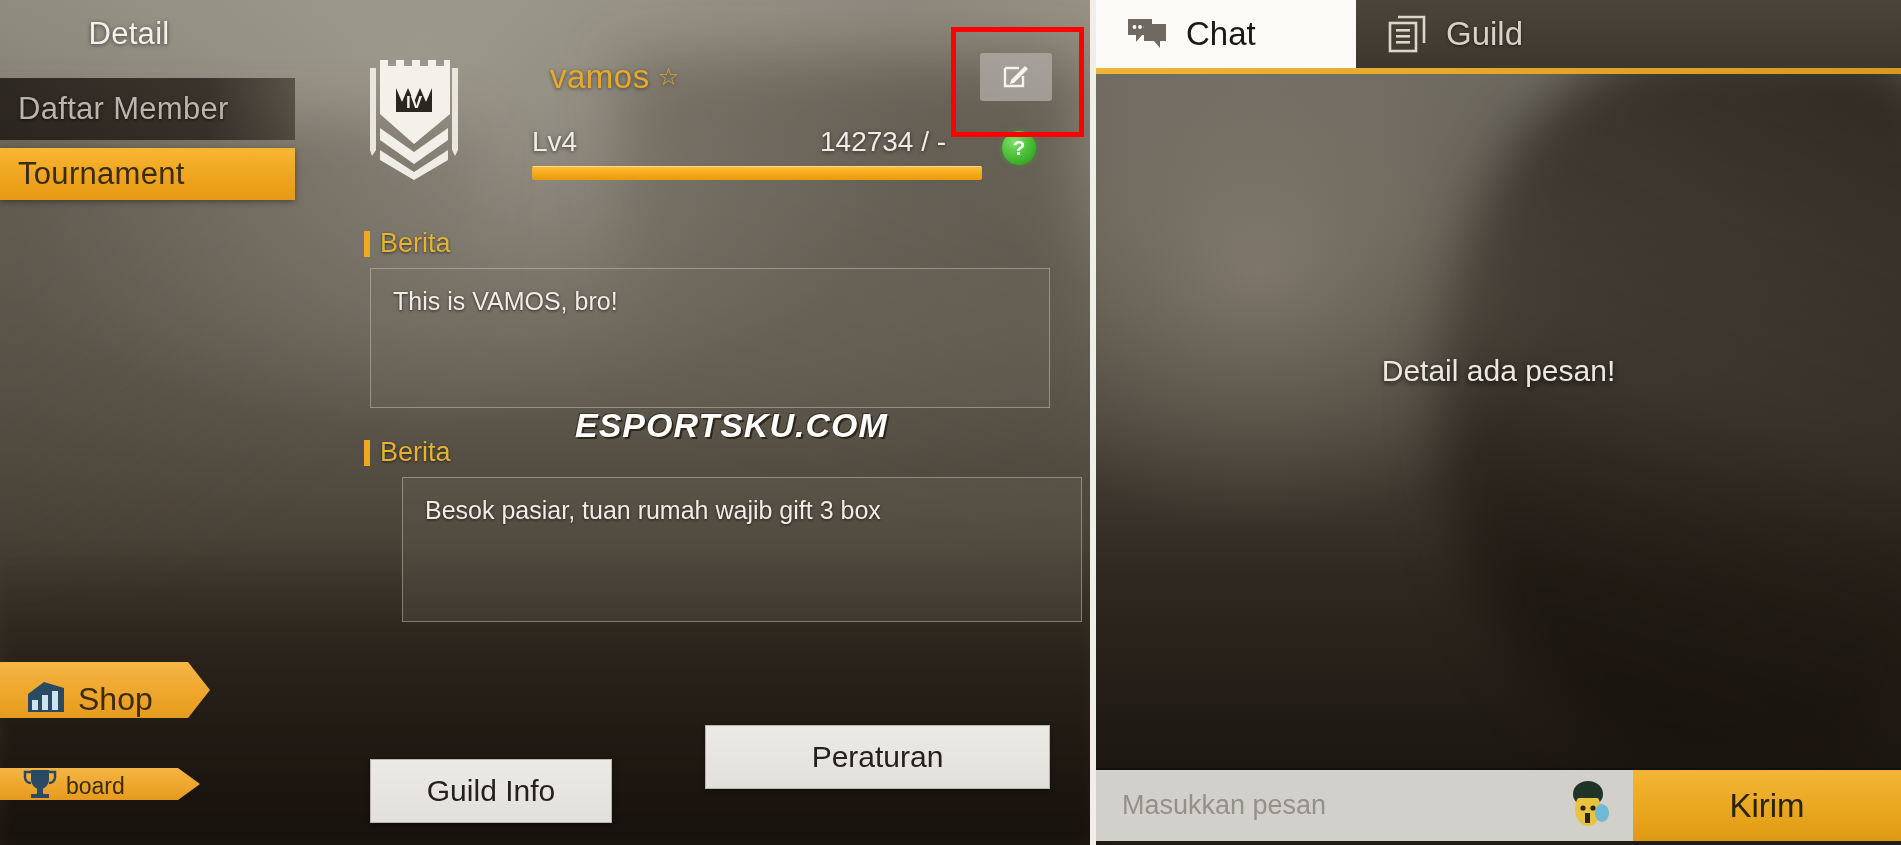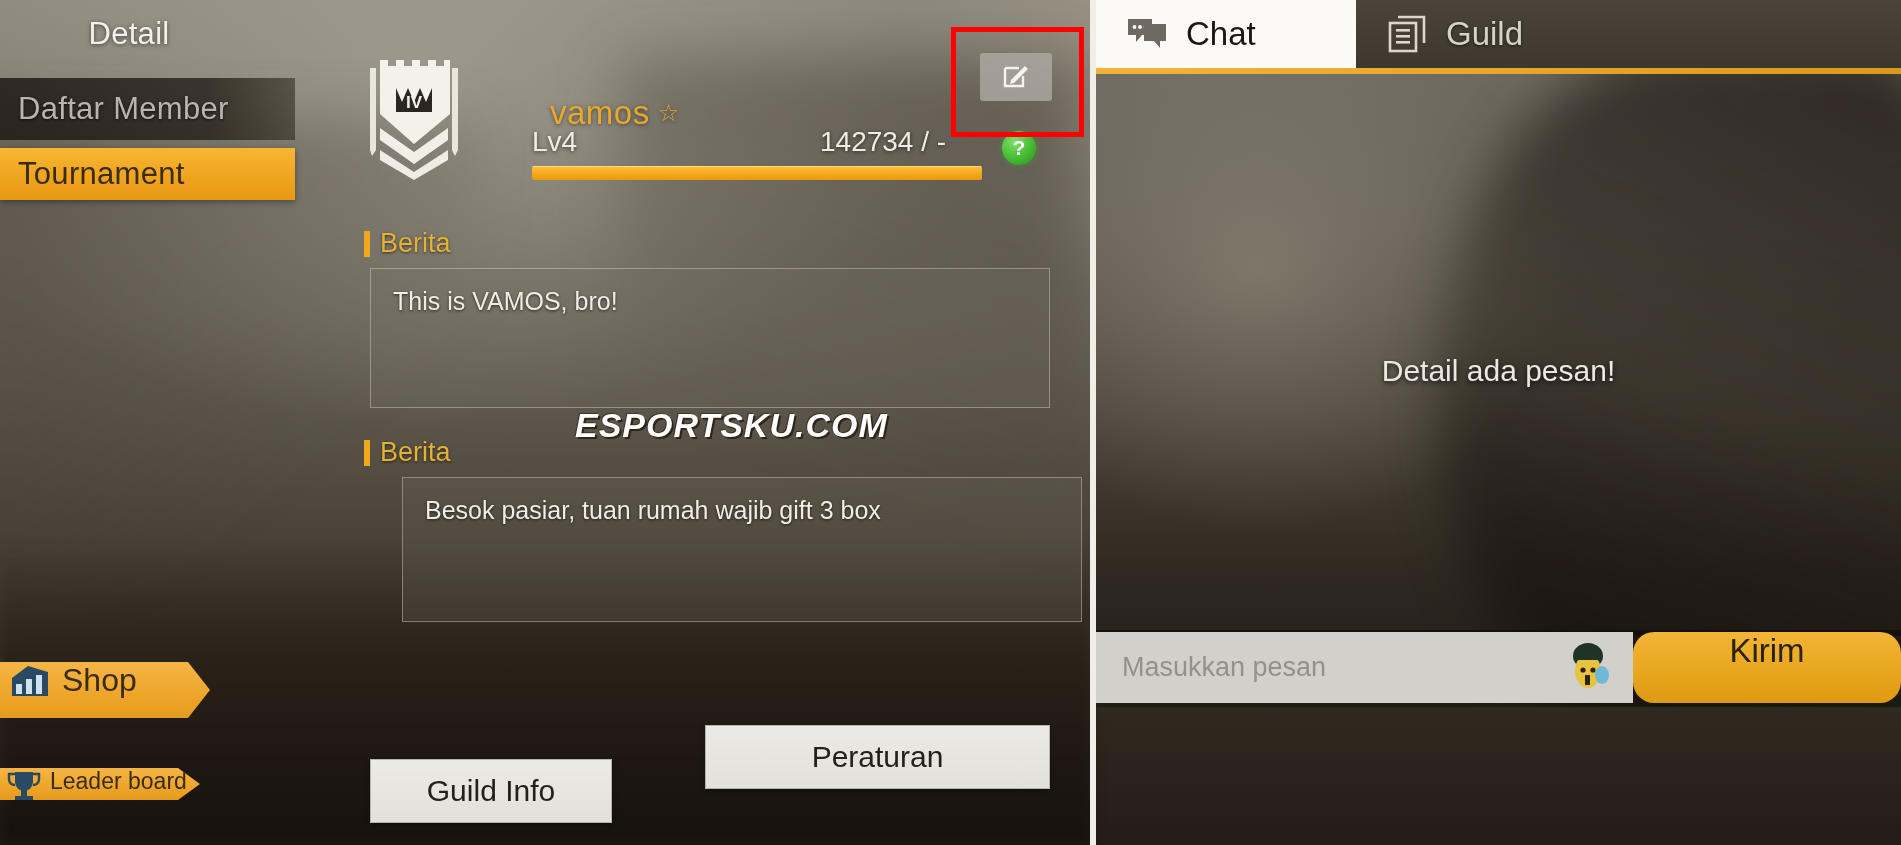--- a/index.html
+++ b/index.html
@@ -94,25 +94,26 @@
     background: linear-gradient(180deg, #f7b733 0%, #efa41f 55%, #e79a14 100%);
     box-shadow: 0 2px 6px rgba(0,0,0,0.35);
     font-weight: 400;
   }
 
   
   .banner-btn {
     position: absolute;
     left: 0;
     display: flex;
-    align-items: flex-start;
+    align-items: flex-end;
     background: linear-gradient(180deg, #f5b545 0%, #eda52a 60%, #e59b1d 100%);
     color: #3a2c10;
     clip-path: polygon(0 0, calc(100% - 22px) 0, 100% 50%, calc(100% - 22px) 100%, 0 100%);
     box-shadow: 0 2px 5px rgba(0,0,0,0.45);
+    padding-left: 16px;
   }
   .banner-shop { top: 662px; width: 210px; height: 56px; font-size: 32px; }
   .banner-leader { top: 768px; width: 200px; height: 32px; font-size: 23px; }
   .banner-icon {
     width: 48px; height: 40px;
     margin-left: 6px; margin-right: 8px;
     flex: none;
     display: flex; align-items: center; justify-content: center;
   }
   .banner-leader .banner-icon { width: 40px; height: 34px; margin-left: 4px; margin-right: 6px;}
@@ -123,21 +124,21 @@
     left: 358px; top: 52px;
     width: 112px; height: 128px;
   }
   .guild-name {
     position: absolute;
     left: 550px; top: 58px;
     font-size: 33px;
     color: #e8a82a;
     text-shadow: 0 1px 4px rgba(0,0,0,0.5);
     letter-spacing: 0.5px;
-    display: flex; align-items: center; gap: 8px; margin-top: 36px;
+    display: flex; align-items: center; gap: 8px;
   }
   .guild-star { font-size: 24px; color: #e0a52d; }
   .guild-lv {
     position: absolute;
     left: 532px; top: 126px;
     font-size: 28px;
     color: #efece5;
     text-shadow: 0 1px 4px rgba(0,0,0,0.6);
   }
   .guild-exp-text {
@@ -253,21 +254,21 @@
     position: absolute;
     left: 1090px; top: 0;
     width: 6px; height: 845px;
     background: #f0eee9;
   }
 
   
   .chat-panel {
     position: absolute;
     left: 1096px; top: 0;
-    width: 805px; height: 707px;
+    width: 805px; height: 845px;
     overflow: hidden;
   }
   .chat-tabs {
     position: absolute;
     left: 0; top: 0;
     width: 805px; height: 68px;
     display: flex;
     background: linear-gradient(180deg, #4a443a 0%, #3d372e 100%);
   }
   .chat-tab {
@@ -352,21 +353,21 @@
     position: absolute;
     right: 18px; top: 8px;
     width: 54px; height: 54px;
     display: flex; align-items: center; justify-content: center;
   }
   .send-btn {
     width: 268px;
     background: linear-gradient(180deg, #f2b536 0%, #e8a61e 60%, #dd9a12 100%);
     color: #2c2208;
     font-size: 33px;
-    display: flex; align-items: flex-start; justify-content: center; border-radius: 21px;
+    display: flex; align-items: center; justify-content: center;
   }
   .chat-top-strip {
     position: absolute;
     left: 0; bottom: 71px;
     width: 805px; height: 6px;
     background: rgba(18,14,9,0.85);
   }
 </style>
 </head>
 <body>

